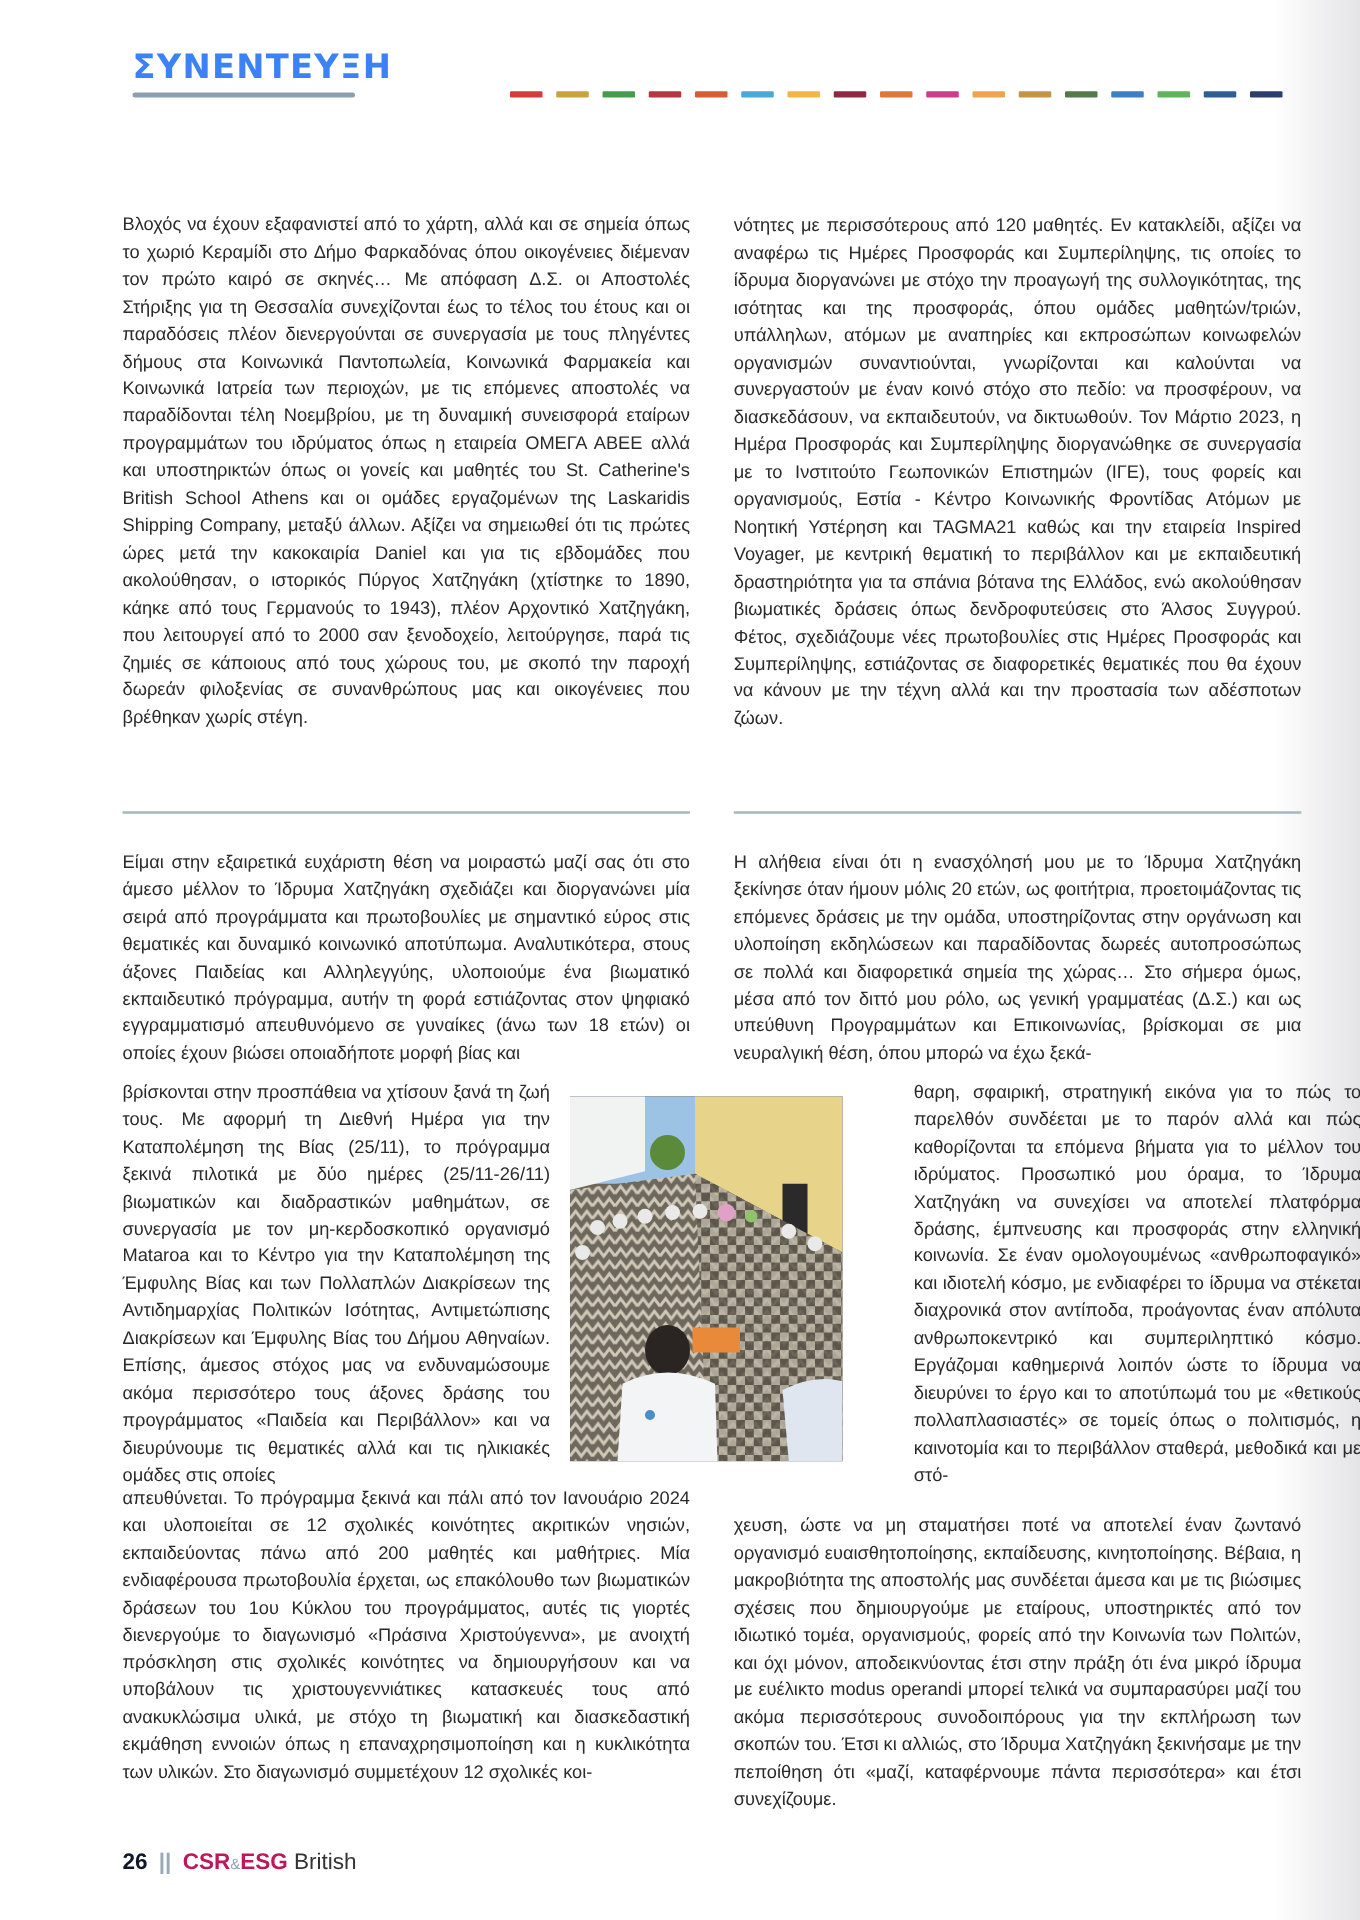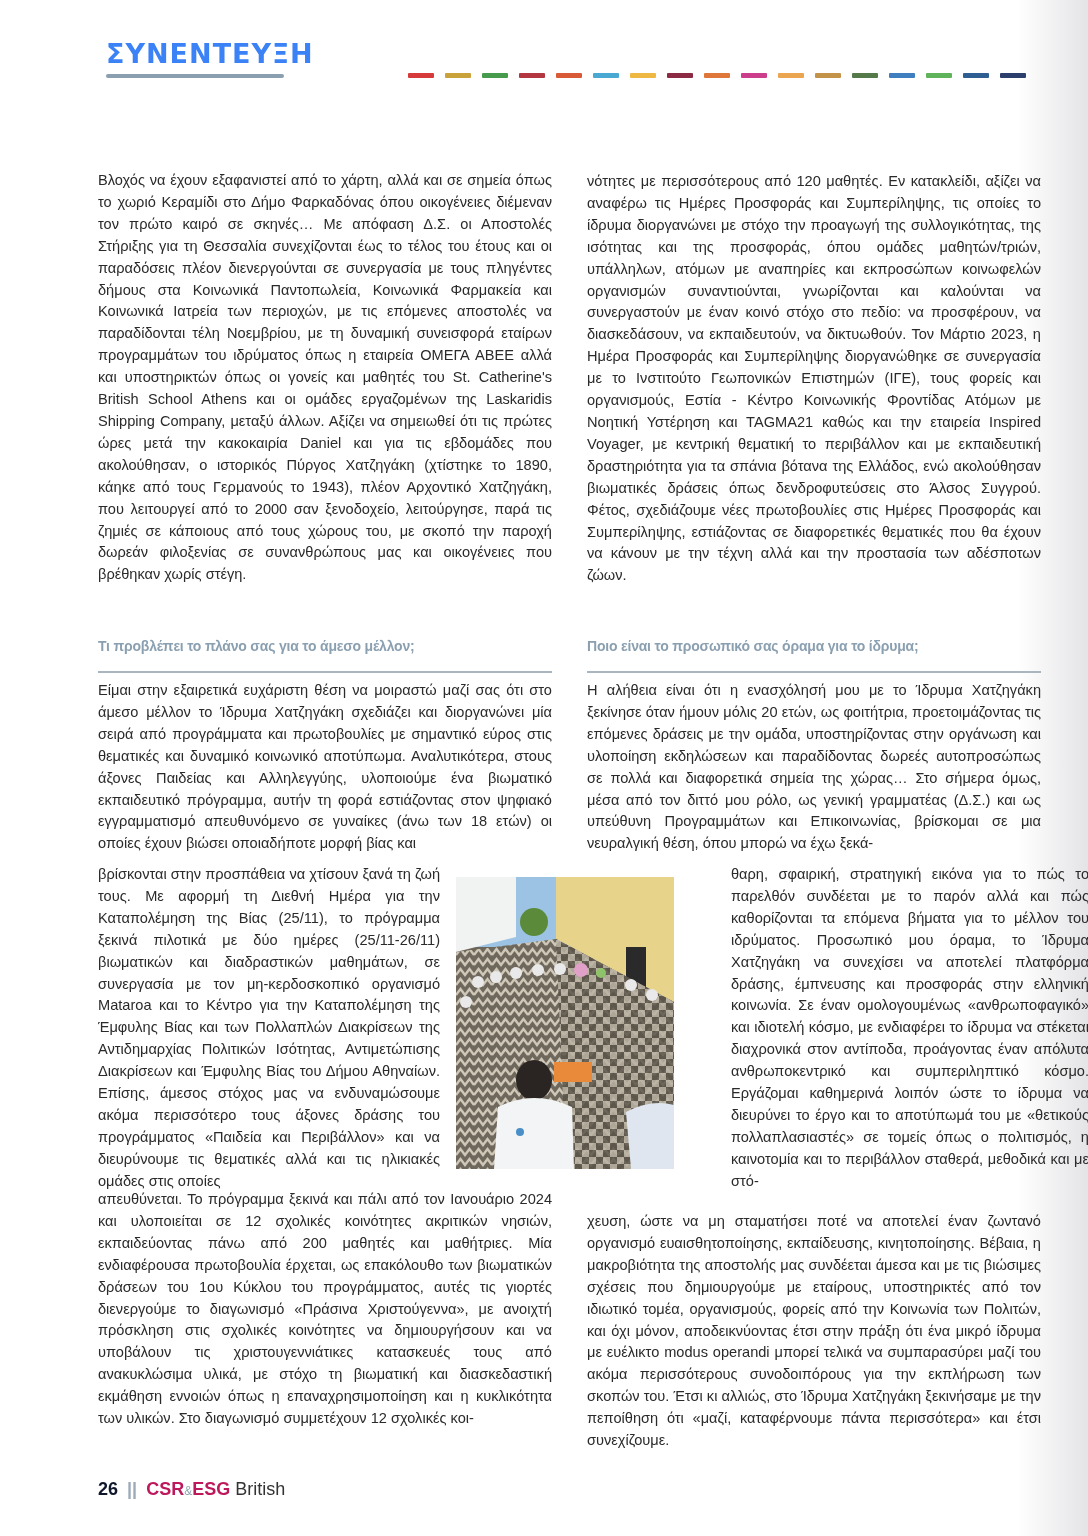--- a/index.html
+++ b/index.html
@@ -48,42 +48,40 @@
     <span style="background: rgb(95, 179, 90);"></span>
     <span style="background: rgb(47, 95, 146);"></span>
     <span style="background: rgb(44, 63, 108);"></span>
   </div>
 
 <div class="col col-left" style="top:158px;margin-top:12px;">
   <p>Βλοχός να έχουν εξαφανιστεί από το χάρτη, αλλά και σε σημεία όπως το χωριό Κεραμίδι στο Δήμο Φαρκαδόνας όπου οικογένειες διέμεναν τον πρώτο καιρό σε σκηνές… Με απόφαση Δ.Σ. οι Αποστολές Στήριξης για τη Θεσσαλία συνεχίζονται έως το τέλος του έτους και οι παραδόσεις πλέον διενεργούνται σε συνεργασία με τους πληγέντες δήμους στα Κοινωνικά Παντοπωλεία, Κοινωνικά Φαρμακεία και Κοινωνικά Ιατρεία των περιοχών, με τις επόμενες αποστολές να παραδίδονται τέλη Νοεμβρίου, με τη δυναμική συνεισφορά εταίρων προγραμμάτων του ιδρύματος όπως η εταιρεία ΟΜΕΓΑ ΑΒΕΕ αλλά και υποστηρικτών όπως οι γονείς και μαθητές του St. Catherine's British School Athens και οι ομάδες εργαζομένων της Laskaridis Shipping Company, μεταξύ άλλων. Αξίζει να σημειωθεί ότι τις πρώτες ώρες μετά την κακοκαιρία Daniel και για τις εβδομάδες που ακολούθησαν, ο ιστορικός Πύργος Χατζηγάκη (χτίστηκε το 1890, κάηκε από τους Γερμανούς το 1943), πλέον Αρχοντικό Χατζηγάκη, που λειτουργεί από το 2000 σαν ξενοδοχείο, λειτούργησε, παρά τις ζημιές σε κάποιους από τους χώρους του, με σκοπό την παροχή δωρεάν φιλοξενίας σε συνανθρώπους μας και οικογένειες που βρέθηκαν χωρίς στέγη.</p>
 </div>
 
 <div class="col col-left" style="top:636px;">
-  <p class="q-heading">Τι προβλέπει το πλάνο σας για το άμεσο μέλλον;</p>
   <div class="q-rule"></div>
 </div>
 
 <div class="col col-left" style="top:680px;">
   <p>Είμαι στην εξαιρετικά ευχάριστη θέση να μοιραστώ μαζί σας ότι στο άμεσο μέλλον το Ίδρυμα Χατζηγάκη σχεδιάζει και διοργανώνει μία σειρά από προγράμματα και πρωτοβουλίες με σημαντικό εύρος στις θεματικές και δυναμικό κοινωνικό αποτύπωμα. Αναλυτικότερα, στους άξονες Παιδείας και Αλληλεγγύης, υλοποιούμε ένα βιωματικό εκπαιδευτικό πρόγραμμα, αυτήν τη φορά εστιάζοντας στον ψηφιακό εγγραμματισμό απευθυνόμενο σε γυναίκες (άνω των 18 ετών) οι οποίες έχουν βιώσει οποιαδήποτε μορφή βίας και</p>
 </div>
 
 <div class="col col-left" style="top:864px;width:342px;">
   <p>βρίσκονται στην προσπάθεια να χτίσουν ξανά τη ζωή τους. Με αφορμή τη Διεθνή Ημέρα για την Καταπολέμηση της Βίας (25/11), το πρόγραμμα ξεκινά πιλοτικά με δύο ημέρες (25/11-26/11) βιωματικών και διαδραστικών μαθημάτων, σε συνεργασία με τον μη-κερδοσκοπικό οργανισμό Mataroa και το Κέντρο για την Καταπολέμηση της Έμφυλης Βίας και των Πολλαπλών Διακρίσεων της Αντιδημαρχίας Πολιτικών Ισότητας, Αντιμετώπισης Διακρίσεων και Έμφυλης Βίας του Δήμου Αθηναίων. Επίσης, άμεσος στόχος μας να ενδυναμώσουμε ακόμα περισσότερο τους άξονες δράσης του προγράμματος «Παιδεία και Περιβάλλον» και να διευρύνουμε τις θεματικές αλλά και τις ηλικιακές ομάδες στις οποίες</p>
 </div>
 
 <div class="col col-left" style="top:1189px;">
   <p>απευθύνεται. Το πρόγραμμα ξεκινά και πάλι από τον Ιανουάριο 2024 και υλοποιείται σε 12 σχολικές κοινότητες ακριτικών νησιών, εκπαιδεύοντας πάνω από 200 μαθητές και μαθήτριες. Μία ενδιαφέρουσα πρωτοβουλία έρχεται, ως επακόλουθο των βιωματικών δράσεων του 1ου Κύκλου του προγράμματος, αυτές τις γιορτές διενεργούμε το διαγωνισμό «Πράσινα Χριστούγεννα», με ανοιχτή πρόσκληση στις σχολικές κοινότητες να δημιουργήσουν και να υποβάλουν τις χριστουγεννιάτικες κατασκευές τους από ανακυκλώσιμα υλικά, με στόχο τη βιωματική και διασκεδαστική εκμάθηση εννοιών όπως η επαναχρησιμοποίηση και η κυκλικότητα των υλικών. Στο διαγωνισμό συμμετέχουν 12 σχολικές κοι-</p>
 </div>
 
 <div class="col col-right" style="top:171px;">
   <p>νότητες με περισσότερους από 120 μαθητές. Εν κατακλείδι, αξίζει να αναφέρω τις Ημέρες Προσφοράς και Συμπερίληψης, τις οποίες το ίδρυμα διοργανώνει με στόχο την προαγωγή της συλλογικότητας, της ισότητας και της προσφοράς, όπου ομάδες μαθητών/τριών, υπάλληλων, ατόμων με αναπηρίες και εκπροσώπων κοινωφελών οργανισμών συναντιούνται, γνωρίζονται και καλούνται να συνεργαστούν με έναν κοινό στόχο στο πεδίο: να προσφέρουν, να διασκεδάσουν, να εκπαιδευτούν, να δικτυωθούν. Τον Μάρτιο 2023, η Ημέρα Προσφοράς και Συμπερίληψης διοργανώθηκε σε συνεργασία με το Ινστιτούτο Γεωπονικών Επιστημών (ΙΓΕ), τους φορείς και οργανισμούς, Εστία - Κέντρο Κοινωνικής Φροντίδας Ατόμων με Νοητική Υστέρηση και TAGMA21 καθώς και την εταιρεία Inspired Voyager, με κεντρική θεματική το περιβάλλον και με εκπαιδευτική δραστηριότητα για τα σπάνια βότανα της Ελλάδος, ενώ ακολούθησαν βιωματικές δράσεις όπως δενδροφυτεύσεις στο Άλσος Συγγρού. Φέτος, σχεδιάζουμε νέες πρωτοβουλίες στις Ημέρες Προσφοράς και Συμπερίληψης, εστιάζοντας σε διαφορετικές θεματικές που θα έχουν να κάνουν με την τέχνη αλλά και την προστασία των αδέσποτων ζώων.</p>
 </div>
 
 <div class="col col-right" style="top:636px;">
-  <p class="q-heading">Ποιο είναι το προσωπικό σας όραμα για το ίδρυμα;</p>
   <div class="q-rule"></div>
 </div>
 
 <div class="col col-right" style="top:680px;">
   <p>Η αλήθεια είναι ότι η ενασχόλησή μου με το Ίδρυμα Χατζηγάκη ξεκίνησε όταν ήμουν μόλις 20 ετών, ως φοιτήτρια, προετοιμάζοντας τις επόμενες δράσεις με την ομάδα, υποστηρίζοντας στην οργάνωση και υλοποίηση εκδηλώσεων και παραδίδοντας δωρεές αυτοπροσώπως σε πολλά και διαφορετικά σημεία της χώρας… Στο σήμερα όμως, μέσα από τον διττό μου ρόλο, ως γενική γραμματέας (Δ.Σ.) και ως υπεύθυνη Προγραμμάτων και Επικοινωνίας, βρίσκομαι σε μια νευραλγική θέση, όπου μπορώ να έχω ξεκά-</p>
 </div>
 
 <div class="col" style="top:864px;left:683px;width:358px;margin-left:48px;">
   <p>θαρη, σφαιρική, στρατηγική εικόνα για το πώς το παρελθόν συνδέεται με το παρόν αλλά και πώς καθορίζονται τα επόμενα βήματα για το μέλλον του ιδρύματος. Προσωπικό μου όραμα, το Ίδρυμα Χατζηγάκη να συνεχίσει να αποτελεί πλατφόρμα δράσης, έμπνευσης και προσφοράς στην ελληνική κοινωνία. Σε έναν ομολογουμένως «ανθρωποφαγικό» και ιδιοτελή κόσμο, με ενδιαφέρει το ίδρυμα να στέκεται διαχρονικά στον αντίποδα, προάγοντας έναν απόλυτα ανθρωποκεντρικό και συμπεριληπτικό κόσμο. Εργάζομαι καθημερινά λοιπόν ώστε το ίδρυμα να διευρύνει το έργο και το αποτύπωμά του με «θετικούς πολλαπλασιαστές» σε τομείς όπως ο πολιτισμός, η καινοτομία και το περιβάλλον σταθερά, μεθοδικά και με στό-</p>
 </div>

